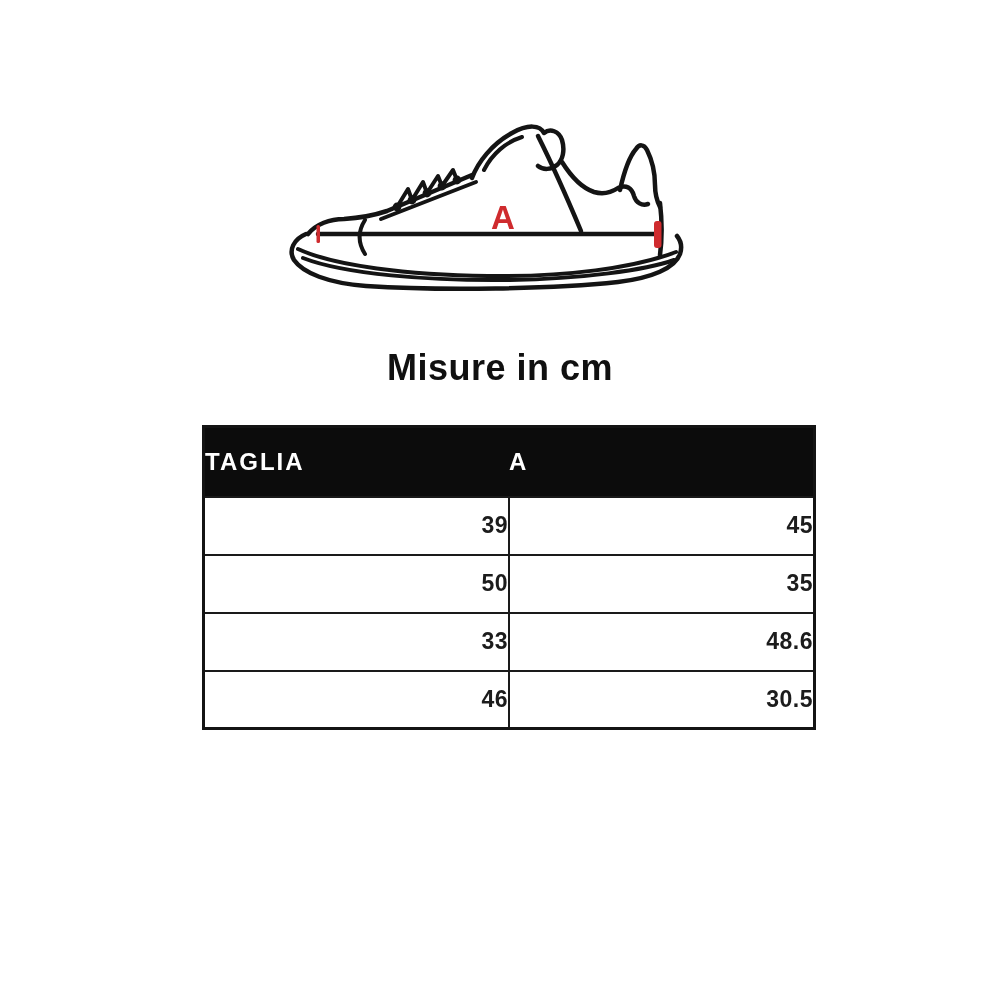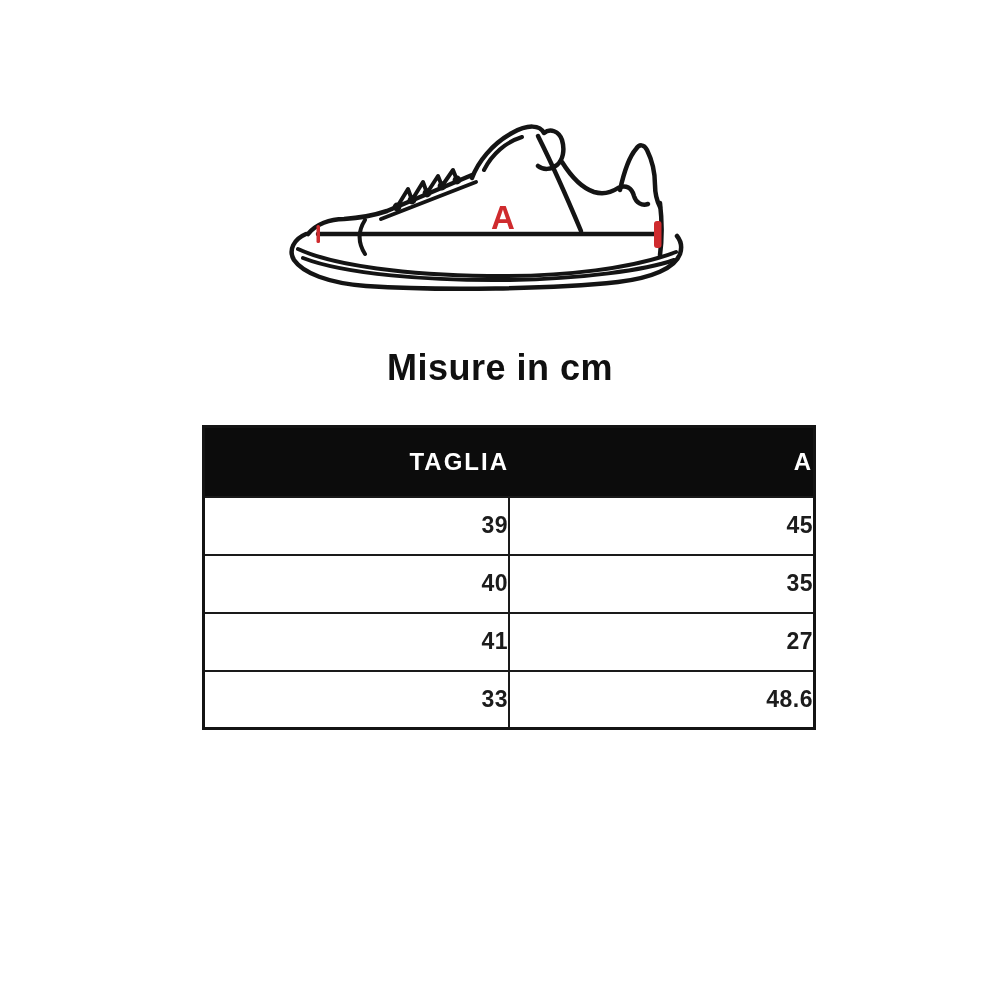--- a/index.html
+++ b/index.html
@@ -16,21 +16,21 @@
   }
 
   table.size-table {
     position:absolute; left:202px; top:425px; width:614px;
     border-collapse:collapse; table-layout:fixed;
     border:3px solid #141414;
   }
   table.size-table th {
     height:70px; background:#0c0c0c; color:#ffffff;
     font-size:24px; font-weight:700; letter-spacing:2px;
-    text-align:right; vertical-align:middle;
+    text-align:left; vertical-align:middle;
   }
   table.size-table td {
     height:58px; border:2px solid #1a1a1a; background:#ffffff;
     font-size:23px; font-weight:700; color:#1c1c1c;
     text-align:right; vertical-align:middle;
     letter-spacing:0.5px;
   }
 </style>
 </head>
 <body>
@@ -82,27 +82,27 @@
         <th>TAGLIA</th>
         <th>A</th>
       </tr>
     </thead>
     <tbody>
         <tr>
           <td>39</td>
           <td>45</td>
         </tr>
         <tr>
-          <td>40</td>
+          <td>50</td>
           <td>35</td>
-        </tr>
-        <tr>
-          <td>41</td>
-          <td>27</td>
         </tr>
         <tr>
           <td>33</td>
           <td>48.6</td>
+        </tr>
+        <tr>
+          <td>46</td>
+          <td>30.5</td>
         </tr>
       </tbody>
   </table>
 
 </div>
 
 </body></html>

